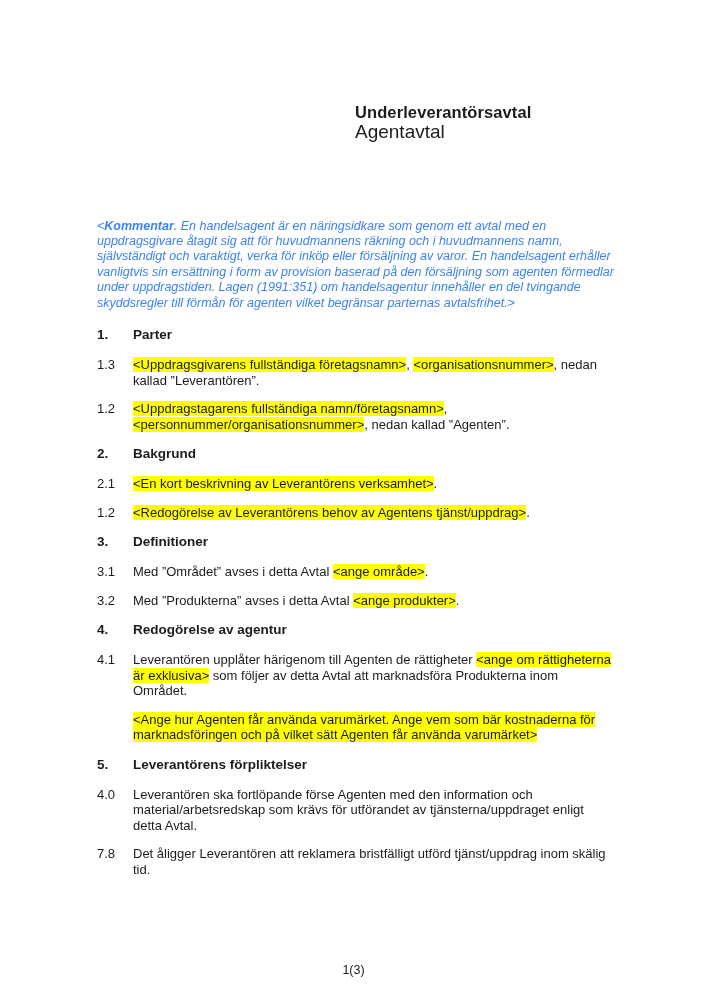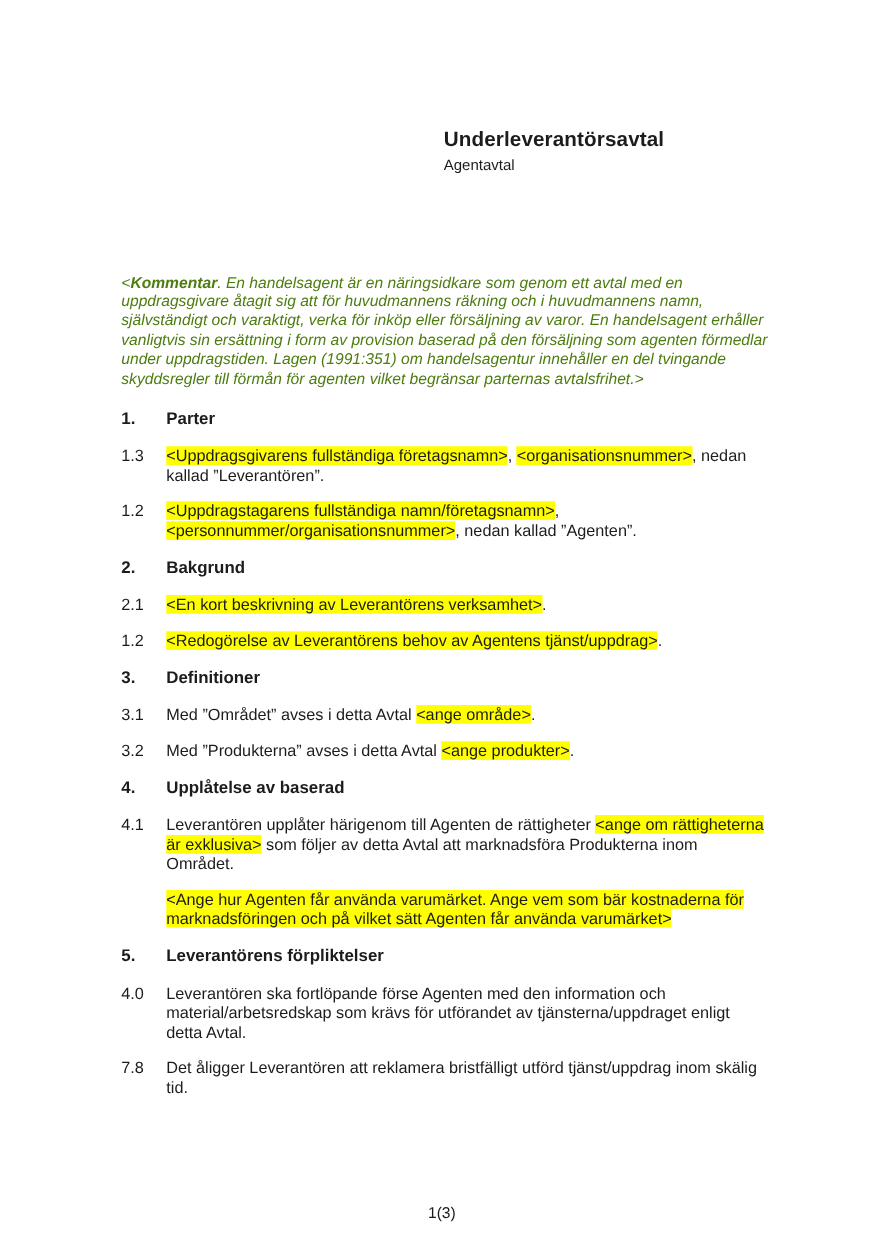--- a/index.html
+++ b/index.html
@@ -9,26 +9,26 @@
     height: 1000px;
     background: #ffffff;
     font-family: Liberation Sans, sans-serif;
     color: #1c1c1c;
     overflow: hidden;
     margin-top: 19px;
   }
   
   .title-block { position: absolute; left: 355px; top: 84px; }
   .doc-title   { font-size: 16.5px; font-weight: bold; line-height: 19px; letter-spacing: 0.1px; }
-  .doc-subtitle{ font-size: 12px; line-height: 16px; margin-top: 2px; }
+  .doc-subtitle{ font-size: 19px; line-height: 16px; margin-top: 2px; }
 
   
   .comment {
     position: absolute; left: 97px; top: 187px; width: 521px;
-    font-style: italic; color: #4d7c0f;
+    font-style: italic; color: #3b82f6;
     font-size: 12.5px; line-height: 15.4px;
   }
   .comment .c-label { font-weight: bold; }
 
   
   .doc-body { position: absolute; left: 97px; top: 300px; width: 517px; }
   .section  { margin: 0; }
   .row { display: flex; align-items: flex-start; }
   .row .num { flex: 0 0 36px; }
   .row .txt { flex: 1 1 auto; }
@@ -97,21 +97,21 @@
           <div class="txt"><span>Med ”Området” avses i detta Avtal </span><span class="hl">&lt;ange område&gt;</span><span>.</span></div>
         </div>
         <div class="row item-row">
           <div class="num">3.2</div>
           <div class="txt"><span>Med ”Produkterna” avses i detta Avtal </span><span class="hl">&lt;ange produkter&gt;</span><span>.</span></div>
         </div>
       </div>
       <div class="section">
         <div class="row heading-row">
           <div class="num">4.</div>
-          <div class="txt">Upplåtelse av baserad</div>
+          <div class="txt">Redogörelse av agentur</div>
         </div>
         <div class="row item-row">
           <div class="num">4.1</div>
           <div class="txt"><span>Leverantören upplåter härigenom till Agenten de rättigheter </span><span class="hl">&lt;ange om rättigheterna är exklusiva&gt;</span><span> som följer av detta Avtal att marknadsföra Produkterna inom Området.</span></div>
         </div>
         <div class="row item-row">
           <div class="num"></div>
           <div class="txt"><span class="hl">&lt;Ange hur Agenten får använda varumärket. Ange vem som bär kostnaderna för marknadsföringen och på vilket sätt Agenten får använda varumärket&gt;</span></div>
         </div>
       </div>

